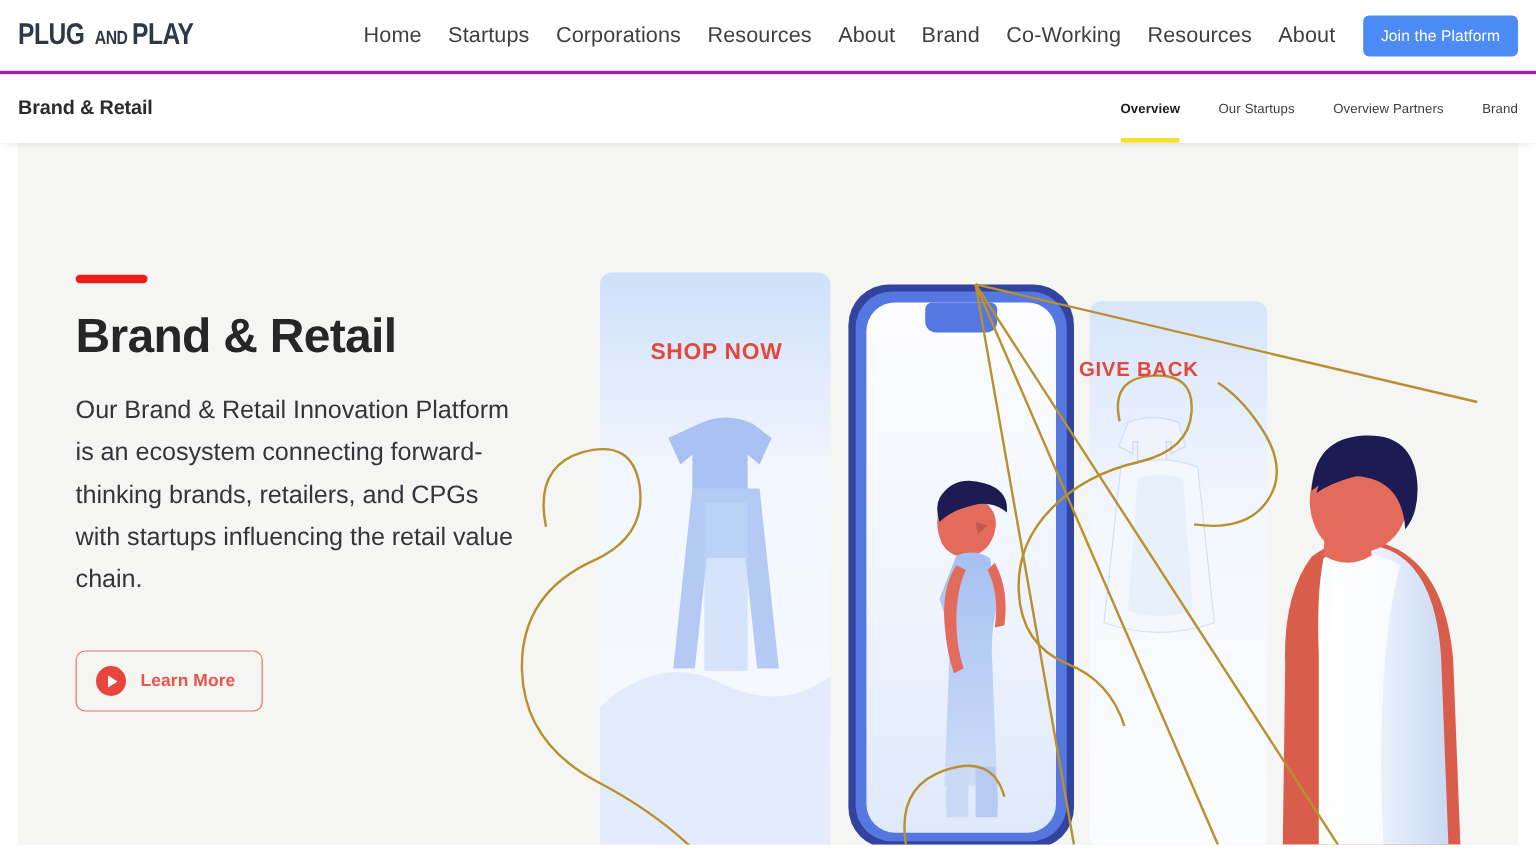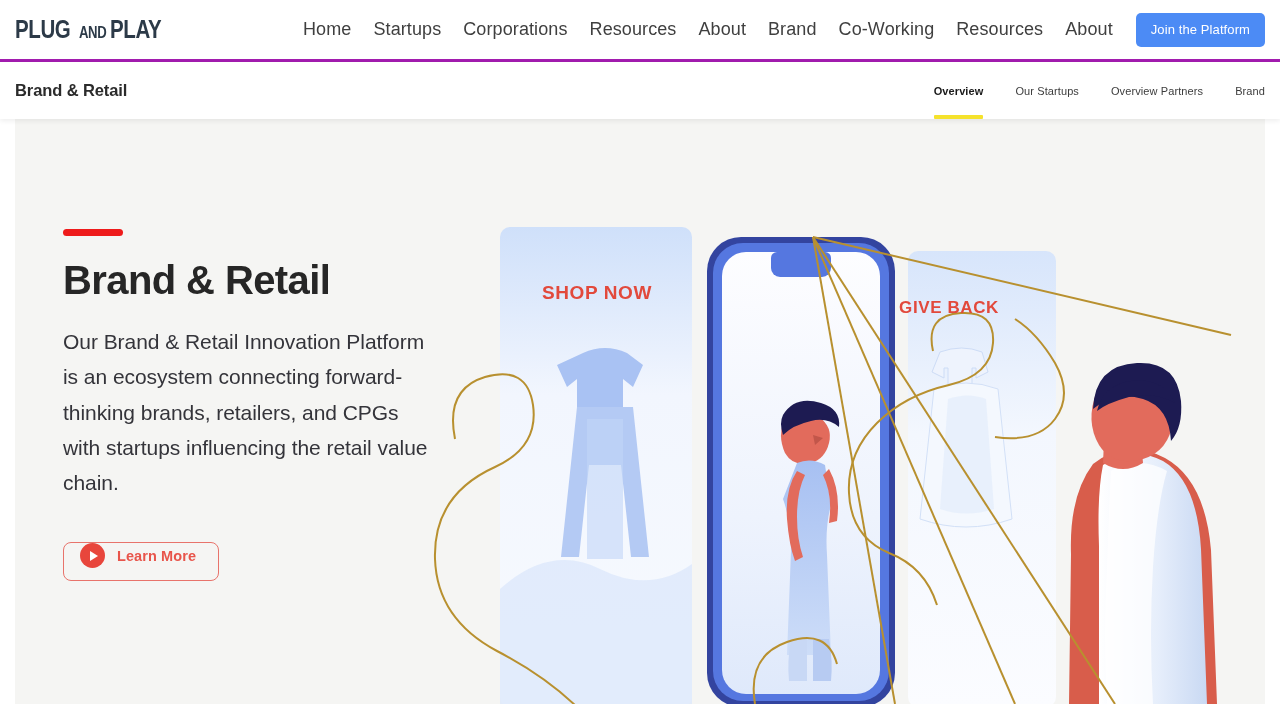--- a/index.html
+++ b/index.html
@@ -178,21 +178,21 @@
     letter-spacing: -0.05px;
   }
   .learn-btn {
     margin-top: 42px;
     display: inline-flex;
     align-items: center;
     gap: 12px;
     border: 1.6px solid #e8736b;
     border-radius: 8px;
     background: transparent;
-    padding: 0 22px 12px 16px;
+    padding: 12px 22px 12px 16px;
     cursor: pointer;
     font-family: "Liberation Sans", sans-serif;
   }
   .learn-btn .play {
     width: 25px; height: 25px;
     border-radius: 50%;
     background: #e8463c;
     display: inline-flex;
     align-items: center;
     justify-content: center;

